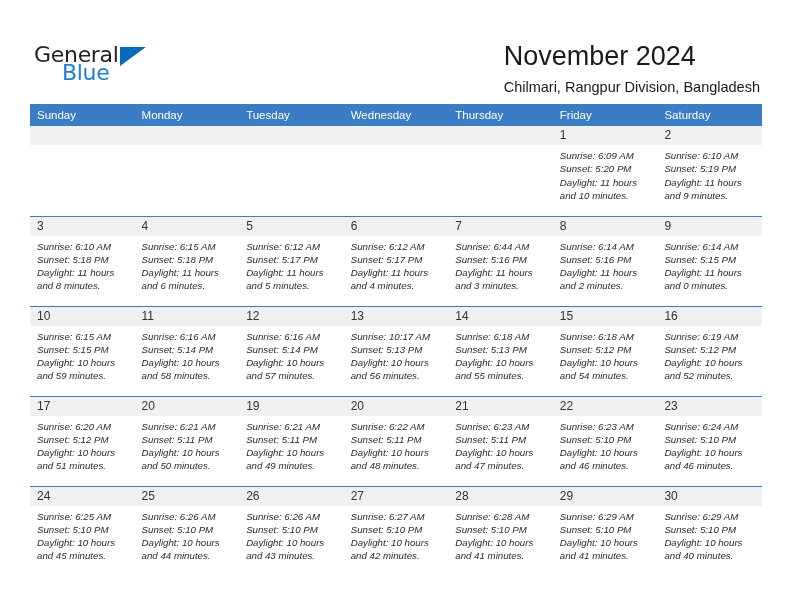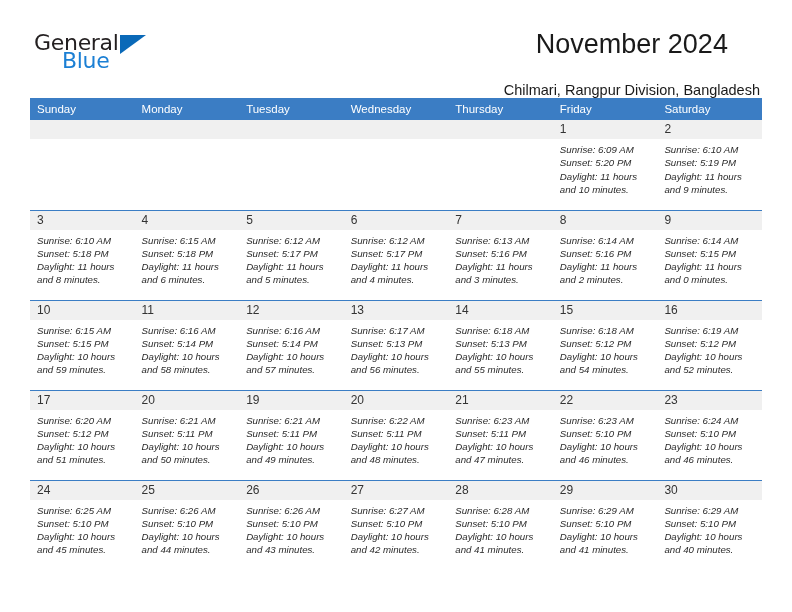--- a/index.html
+++ b/index.html
@@ -12,21 +12,21 @@
     background: #ffffff;
     font-family: "Liberation Sans", sans-serif;
     color: #222222;
     overflow: hidden;
   }
   .page {
     position: relative;
     width: 792px;
     height: 612px;
     box-sizing: border-box;
-    padding: 4px 30px;
+    padding: 16px 30px;
   }
 
   
   .header {
     display: flex;
     justify-content: space-between;
     align-items: flex-start;
     padding-top: 26px;
     height: 72px;
     box-sizing: border-box;
@@ -57,39 +57,39 @@
   .logo-blue {
     position: absolute;
     left: 32px;
     top: 18px;
     font-size: 22px;
     letter-spacing: -0.3px;
     color: #1b7fd4;
     font-family: "DejaVu Sans", sans-serif;
   }
   .title-block {
-    text-align: center;
+    text-align: left;
     padding-right: 2px;
   }
   .cal-title {
     font-size: 27px;
     font-weight: normal;
     color: #1a1a1a;
     line-height: 1.05;
     letter-spacing: 0px;
   }
   .cal-subtitle {
-    margin-top: 24px;
+    margin-top: 9px;
     font-size: 14.5px;
     color: #1a1a1a;
   }
 
   
   .calendar {
-    margin-top: 22px;
+    margin-top: 16px;
     width: 732px;
     border-collapse: collapse;
     table-layout: fixed;
   }
   .calendar th {
     background: #3b7dc4;
     color: #ffffff;
     font-weight: normal;
     font-size: 11.5px;
     text-align: left;
@@ -233,21 +233,21 @@
             <div class="info">
               <div>Sunrise: 6:12 AM</div>
               <div>Sunset: 5:17 PM</div>
               <div>Daylight: 11 hours</div>
               <div>and 4 minutes.</div>
             </div>
           </td>
           <td class="day">
             <div class="daynum">7</div>
             <div class="info">
-              <div>Sunrise: 6:13 AM</div>
+              <div>Sunrise: 6:44 AM</div>
               <div>Sunset: 5:16 PM</div>
               <div>Daylight: 11 hours</div>
               <div>and 3 minutes.</div>
             </div>
           </td>
           <td class="day">
             <div class="daynum">8</div>
             <div class="info">
               <div>Sunrise: 6:14 AM</div>
               <div>Sunset: 5:16 PM</div>
@@ -289,21 +289,21 @@
             <div class="info">
               <div>Sunrise: 6:16 AM</div>
               <div>Sunset: 5:14 PM</div>
               <div>Daylight: 10 hours</div>
               <div>and 57 minutes.</div>
             </div>
           </td>
           <td class="day">
             <div class="daynum">13</div>
             <div class="info">
-              <div>Sunrise: 6:17 AM</div>
+              <div>Sunrise: 10:17 AM</div>
               <div>Sunset: 5:13 PM</div>
               <div>Daylight: 10 hours</div>
               <div>and 56 minutes.</div>
             </div>
           </td>
           <td class="day">
             <div class="daynum">14</div>
             <div class="info">
               <div>Sunrise: 6:18 AM</div>
               <div>Sunset: 5:13 PM</div>

